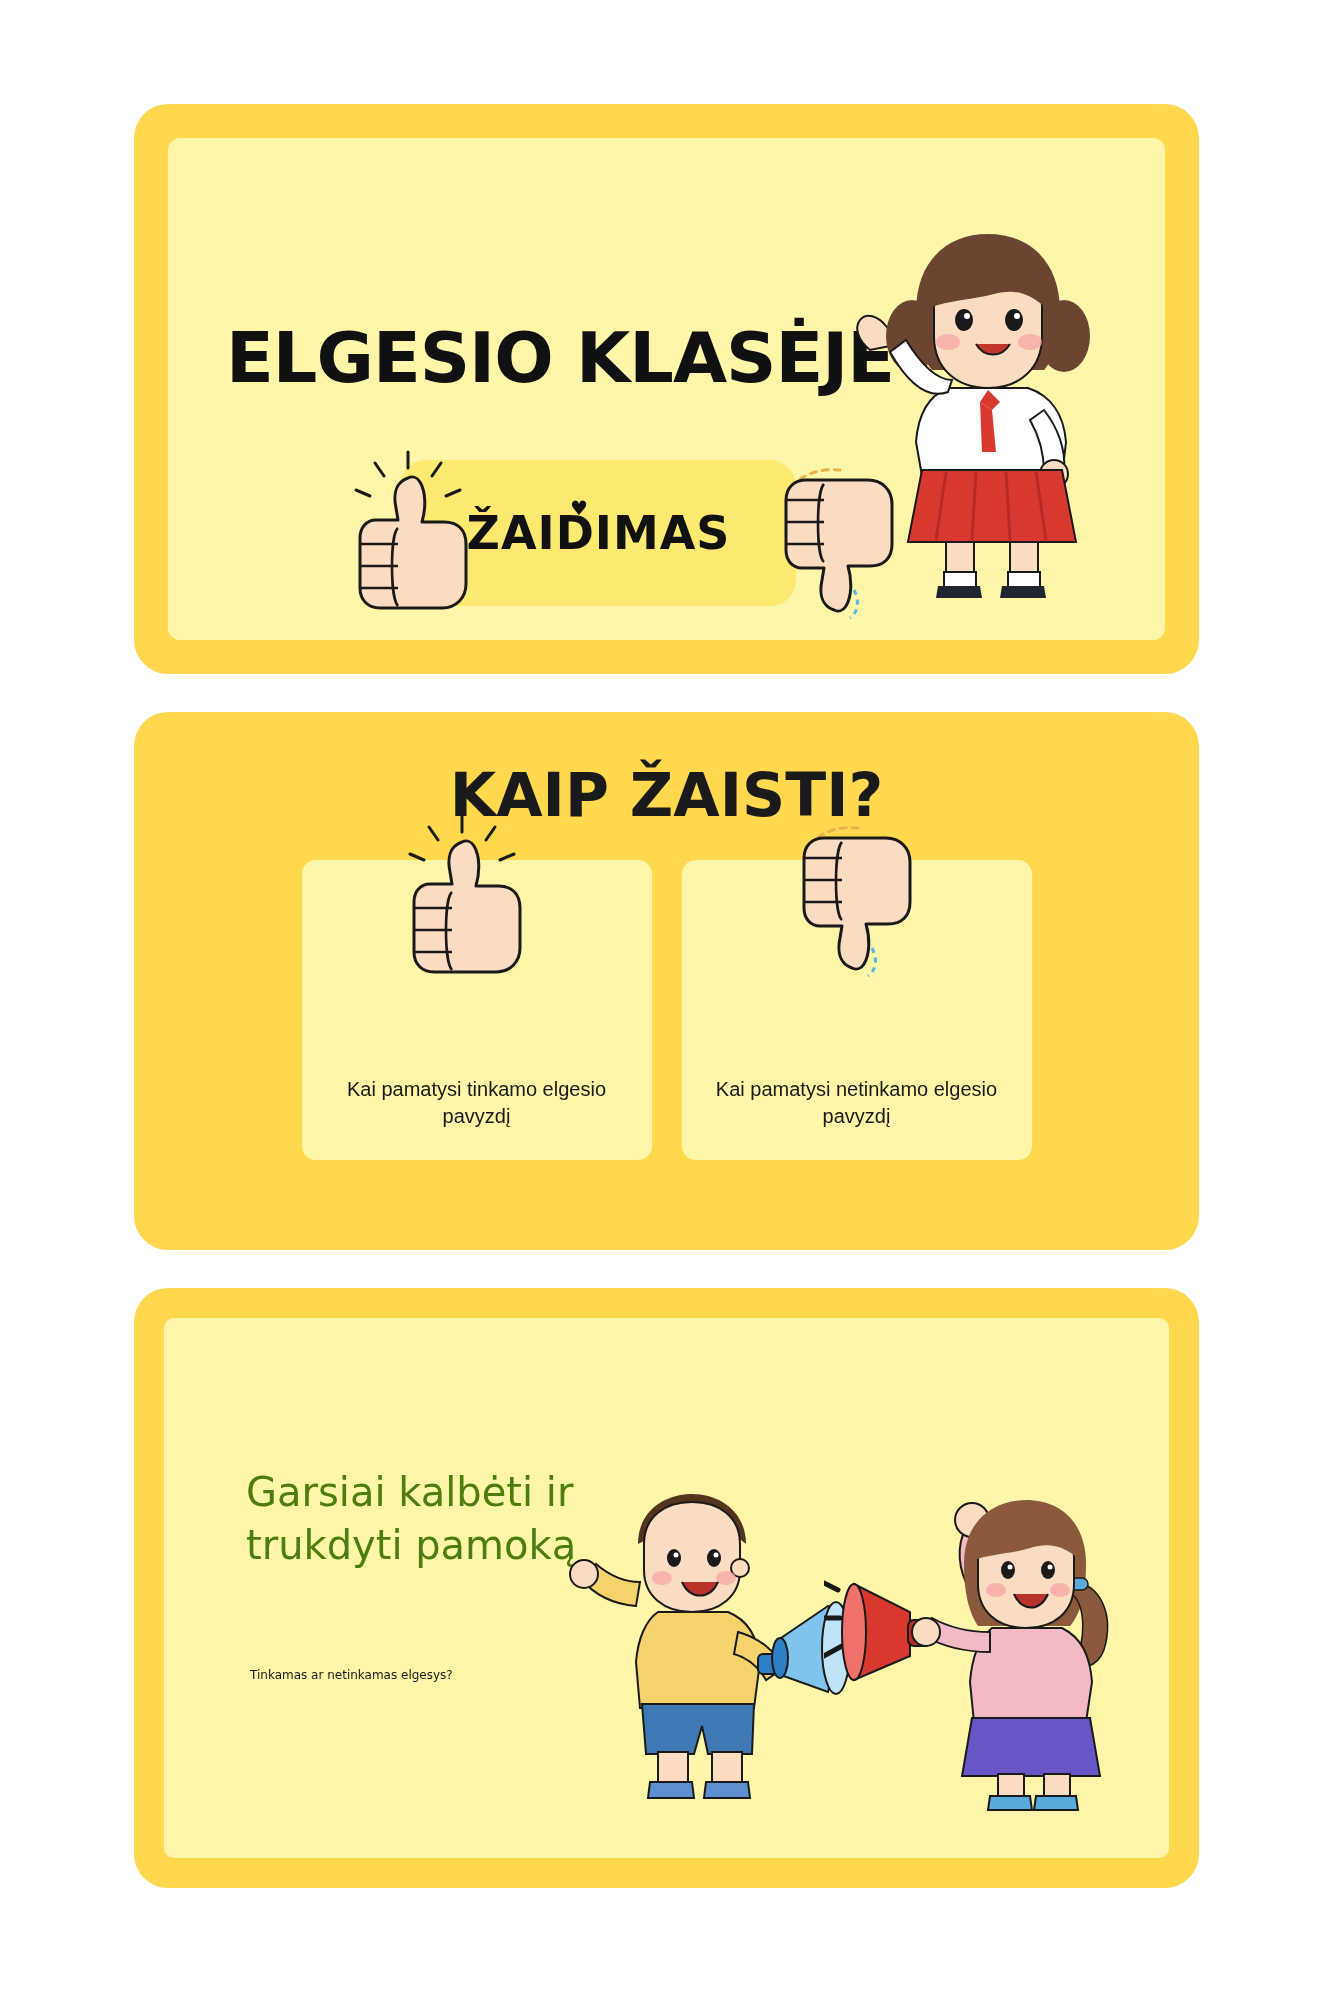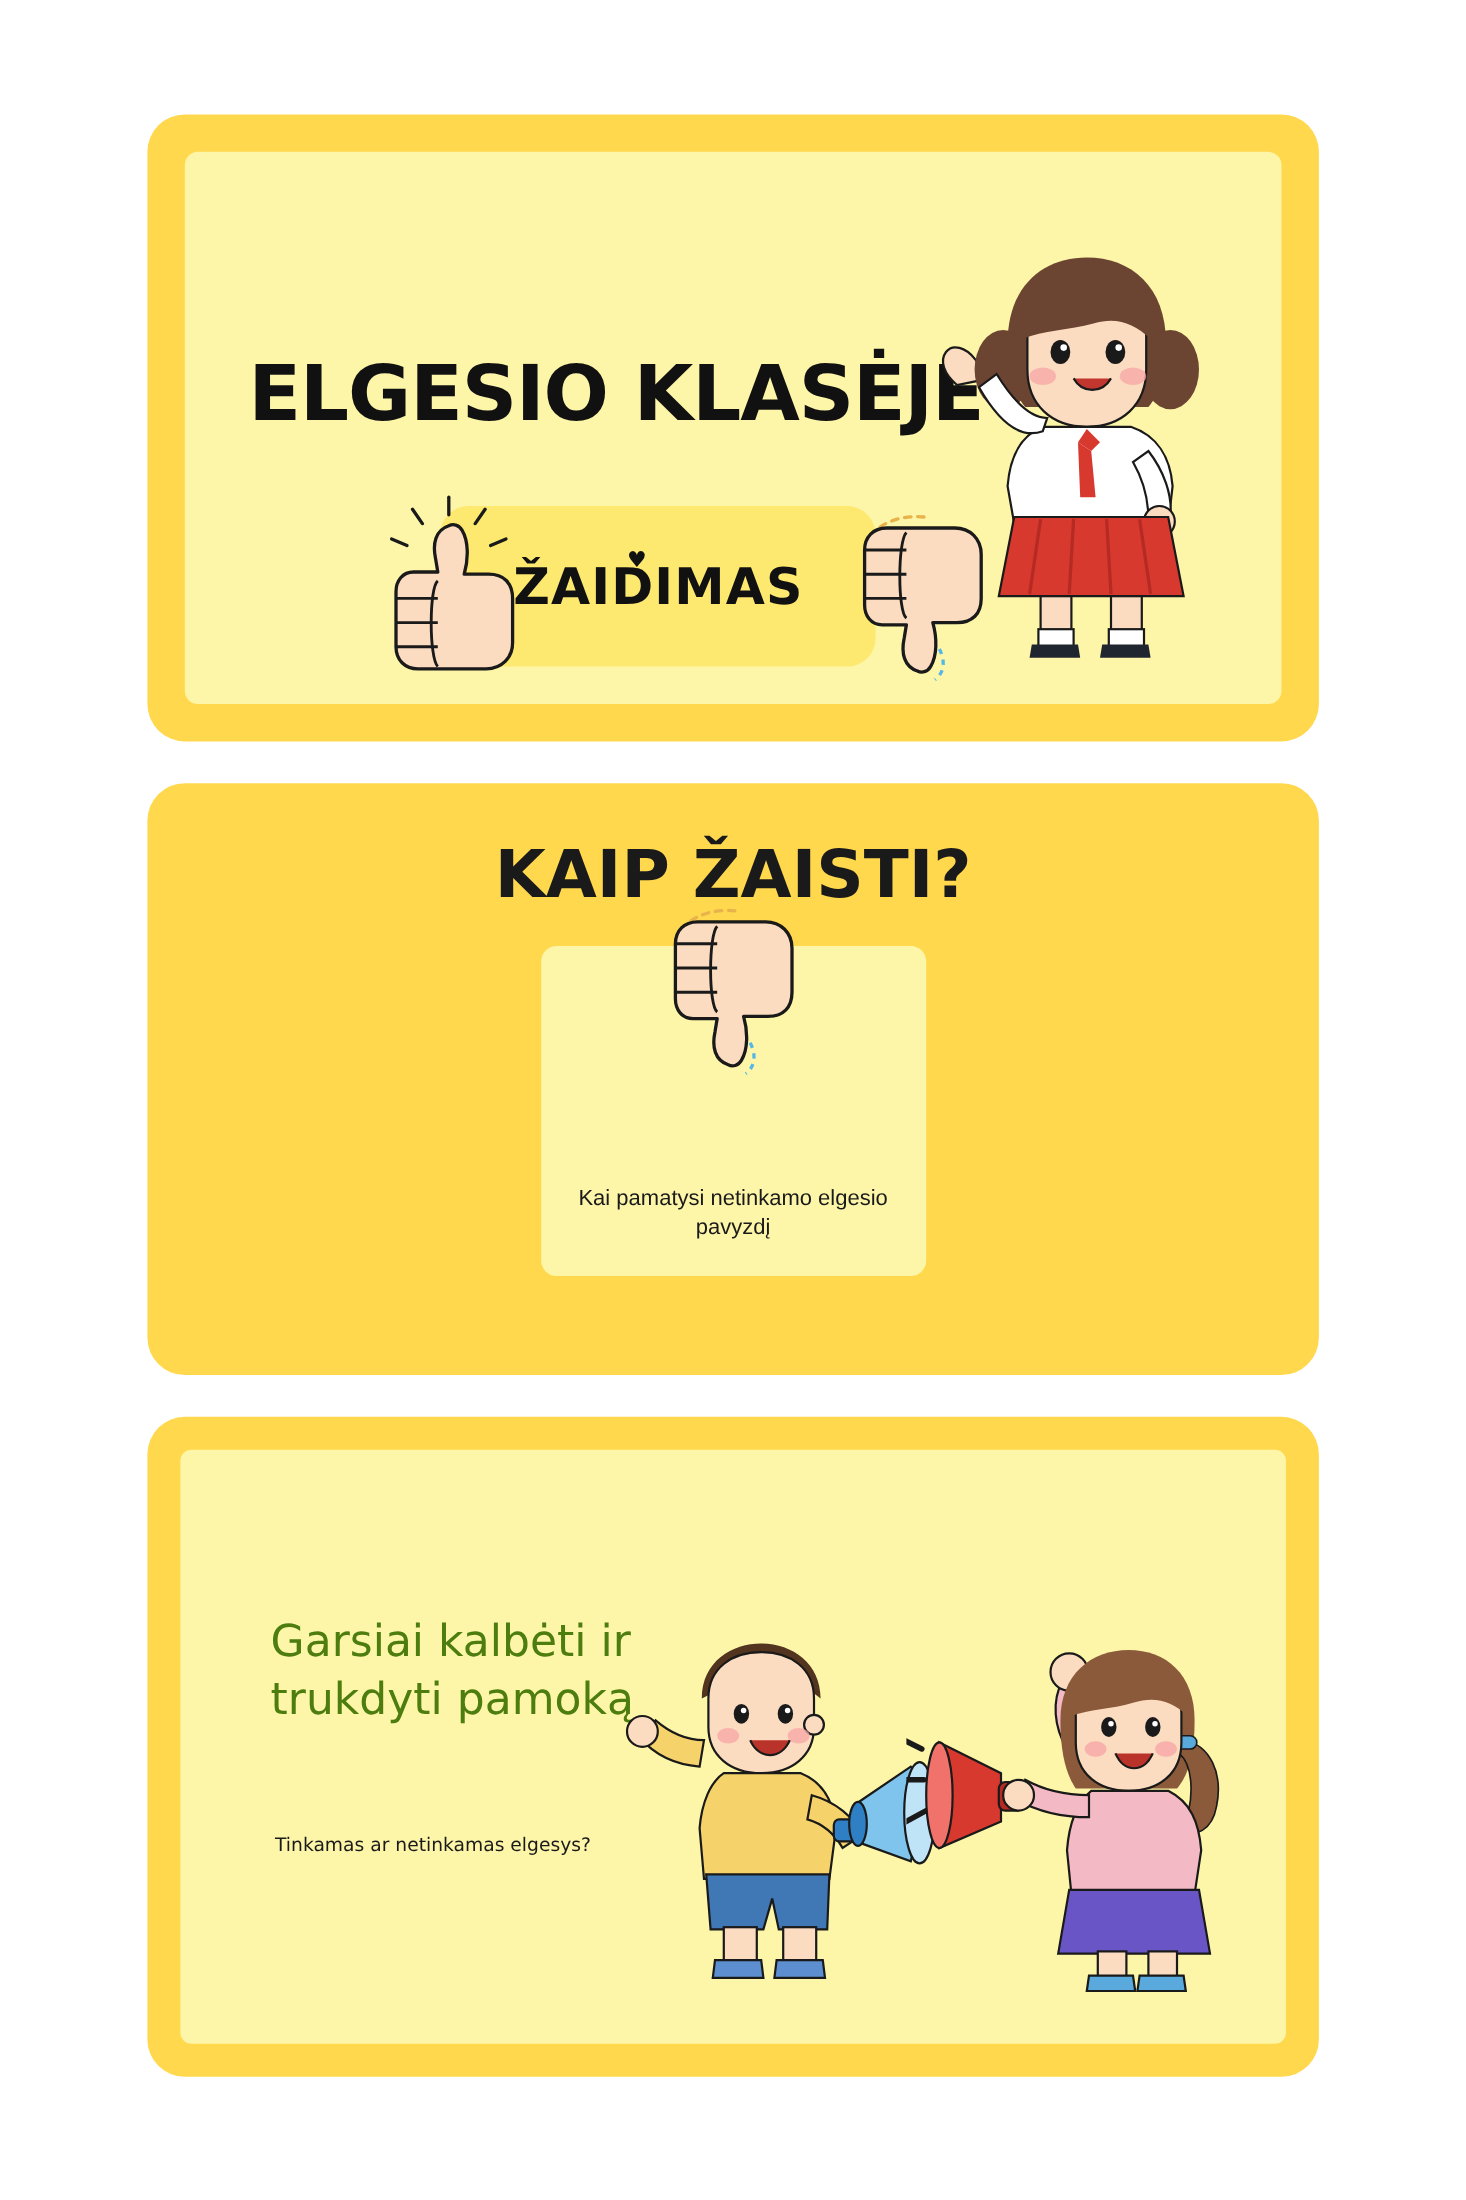--- a/index.html
+++ b/index.html
@@ -166,21 +166,21 @@
     font-family: "DejaVu Sans", sans-serif;
     font-size: 40px;
     line-height: 1.32;
     color: #4d7c0f;
   }
   .q-prompt {
     position: absolute;
     left: 86px;
     top: 350px;
     font-family: "DejaVu Sans", sans-serif;
-    font-size: 17px;
+    font-size: 12px;
     color: #1a1a1a;
   }
 
   svg { display: block; }
 </style>
 </head>
 <body>
 
 <div class="deck">
 
@@ -280,20 +280,39 @@
       </div>
 
     </div>
   </section>
 
   <section class="slide slide-how">
     <div class="how-title">KAIP ŽAISTI?</div>
 
     <div class="how-cards">
 
+      <div class="how-card">
+        <div class="hand" style="left:98px; top:-48px;">
+          <svg width="150" height="170" viewBox="0 0 150 170">
+            <g stroke="#1a1a1a" stroke-width="3" fill="none" stroke-linecap="round">
+              <line x1="62" y1="20" x2="62" y2="4"></line>
+              <line x1="38" y1="28" x2="29" y2="15"></line>
+              <line x1="86" y1="28" x2="95" y2="15"></line>
+              <line x1="24" y1="48" x2="10" y2="42"></line>
+              <line x1="100" y1="48" x2="114" y2="42"></line>
+            </g>
+            <path d="M62 30 C50 34 47 46 50 60 L52 72 L30 72 C20 72 14 80 14 90 L14 140
+                     C14 152 22 160 34 160 L96 160 C110 160 120 150 120 136 L120 96
+                     C120 82 112 74 98 74 L76 74 C80 60 80 44 74 34 C71 29 66 28 62 30 Z" fill="#fbdcc0" stroke="#1a1a1a" stroke-width="3" stroke-linejoin="round"></path>
+            <path d="M14 96 L52 96 M14 118 L52 118 M14 140 L52 140" stroke="#1a1a1a" stroke-width="2.6" fill="none"></path>
+            <path d="M52 80 C44 86 44 150 52 158" stroke="#1a1a1a" stroke-width="2.6" fill="none"></path>
+          </svg>
+        </div>
+        <div class="how-card-text">Kai pamatysi tinkamo elgesio pavyzdį</div>
+      </div>
 
       <div class="how-card">
         <div class="hand" style="left:98px; top:-42px;">
           <svg width="150" height="170" viewBox="0 0 150 170">
             <g stroke="#e8b34b" stroke-width="3" fill="none" stroke-linecap="round" stroke-dasharray="6 6">
               <path d="M30 28 C38 14 60 8 78 10"></path>
             </g>
             <path d="M72 150 C60 146 57 134 60 120 L62 108 L40 108 C30 108 24 100 24 90 L24 40
                      C24 28 32 20 44 20 L106 20 C120 20 130 30 130 44 L130 84
                      C130 98 122 106 108 106 L86 106 C90 120 90 136 84 146 C81 151 76 152 72 150 Z" fill="#fbdcc0" stroke="#1a1a1a" stroke-width="3" stroke-linejoin="round"></path>

